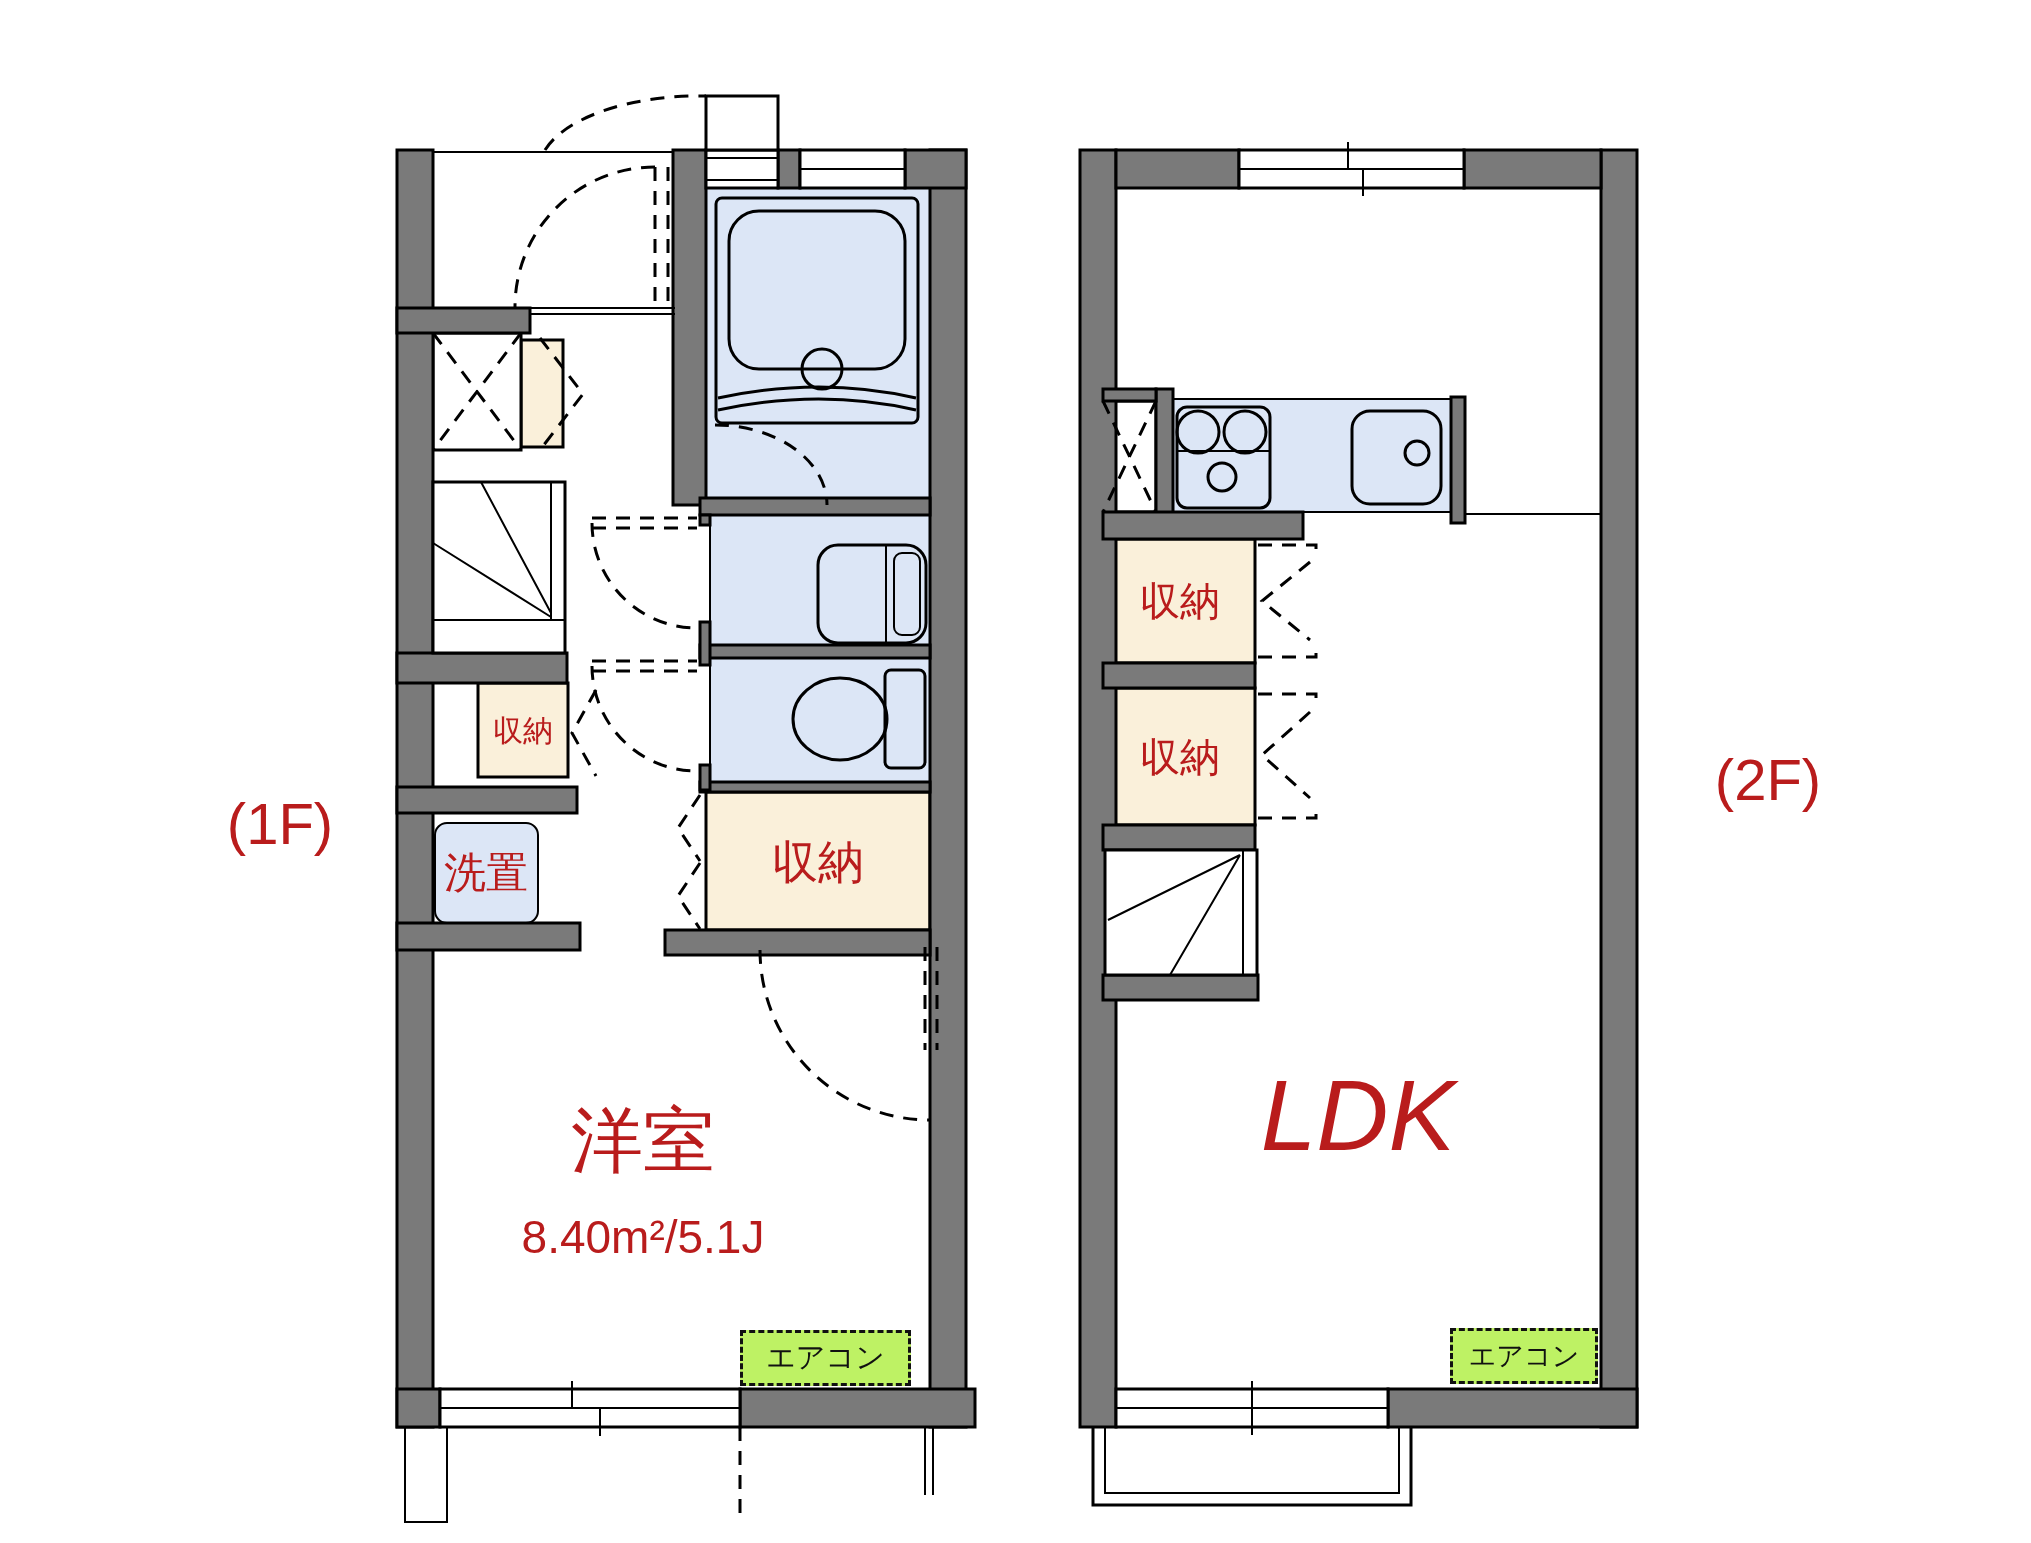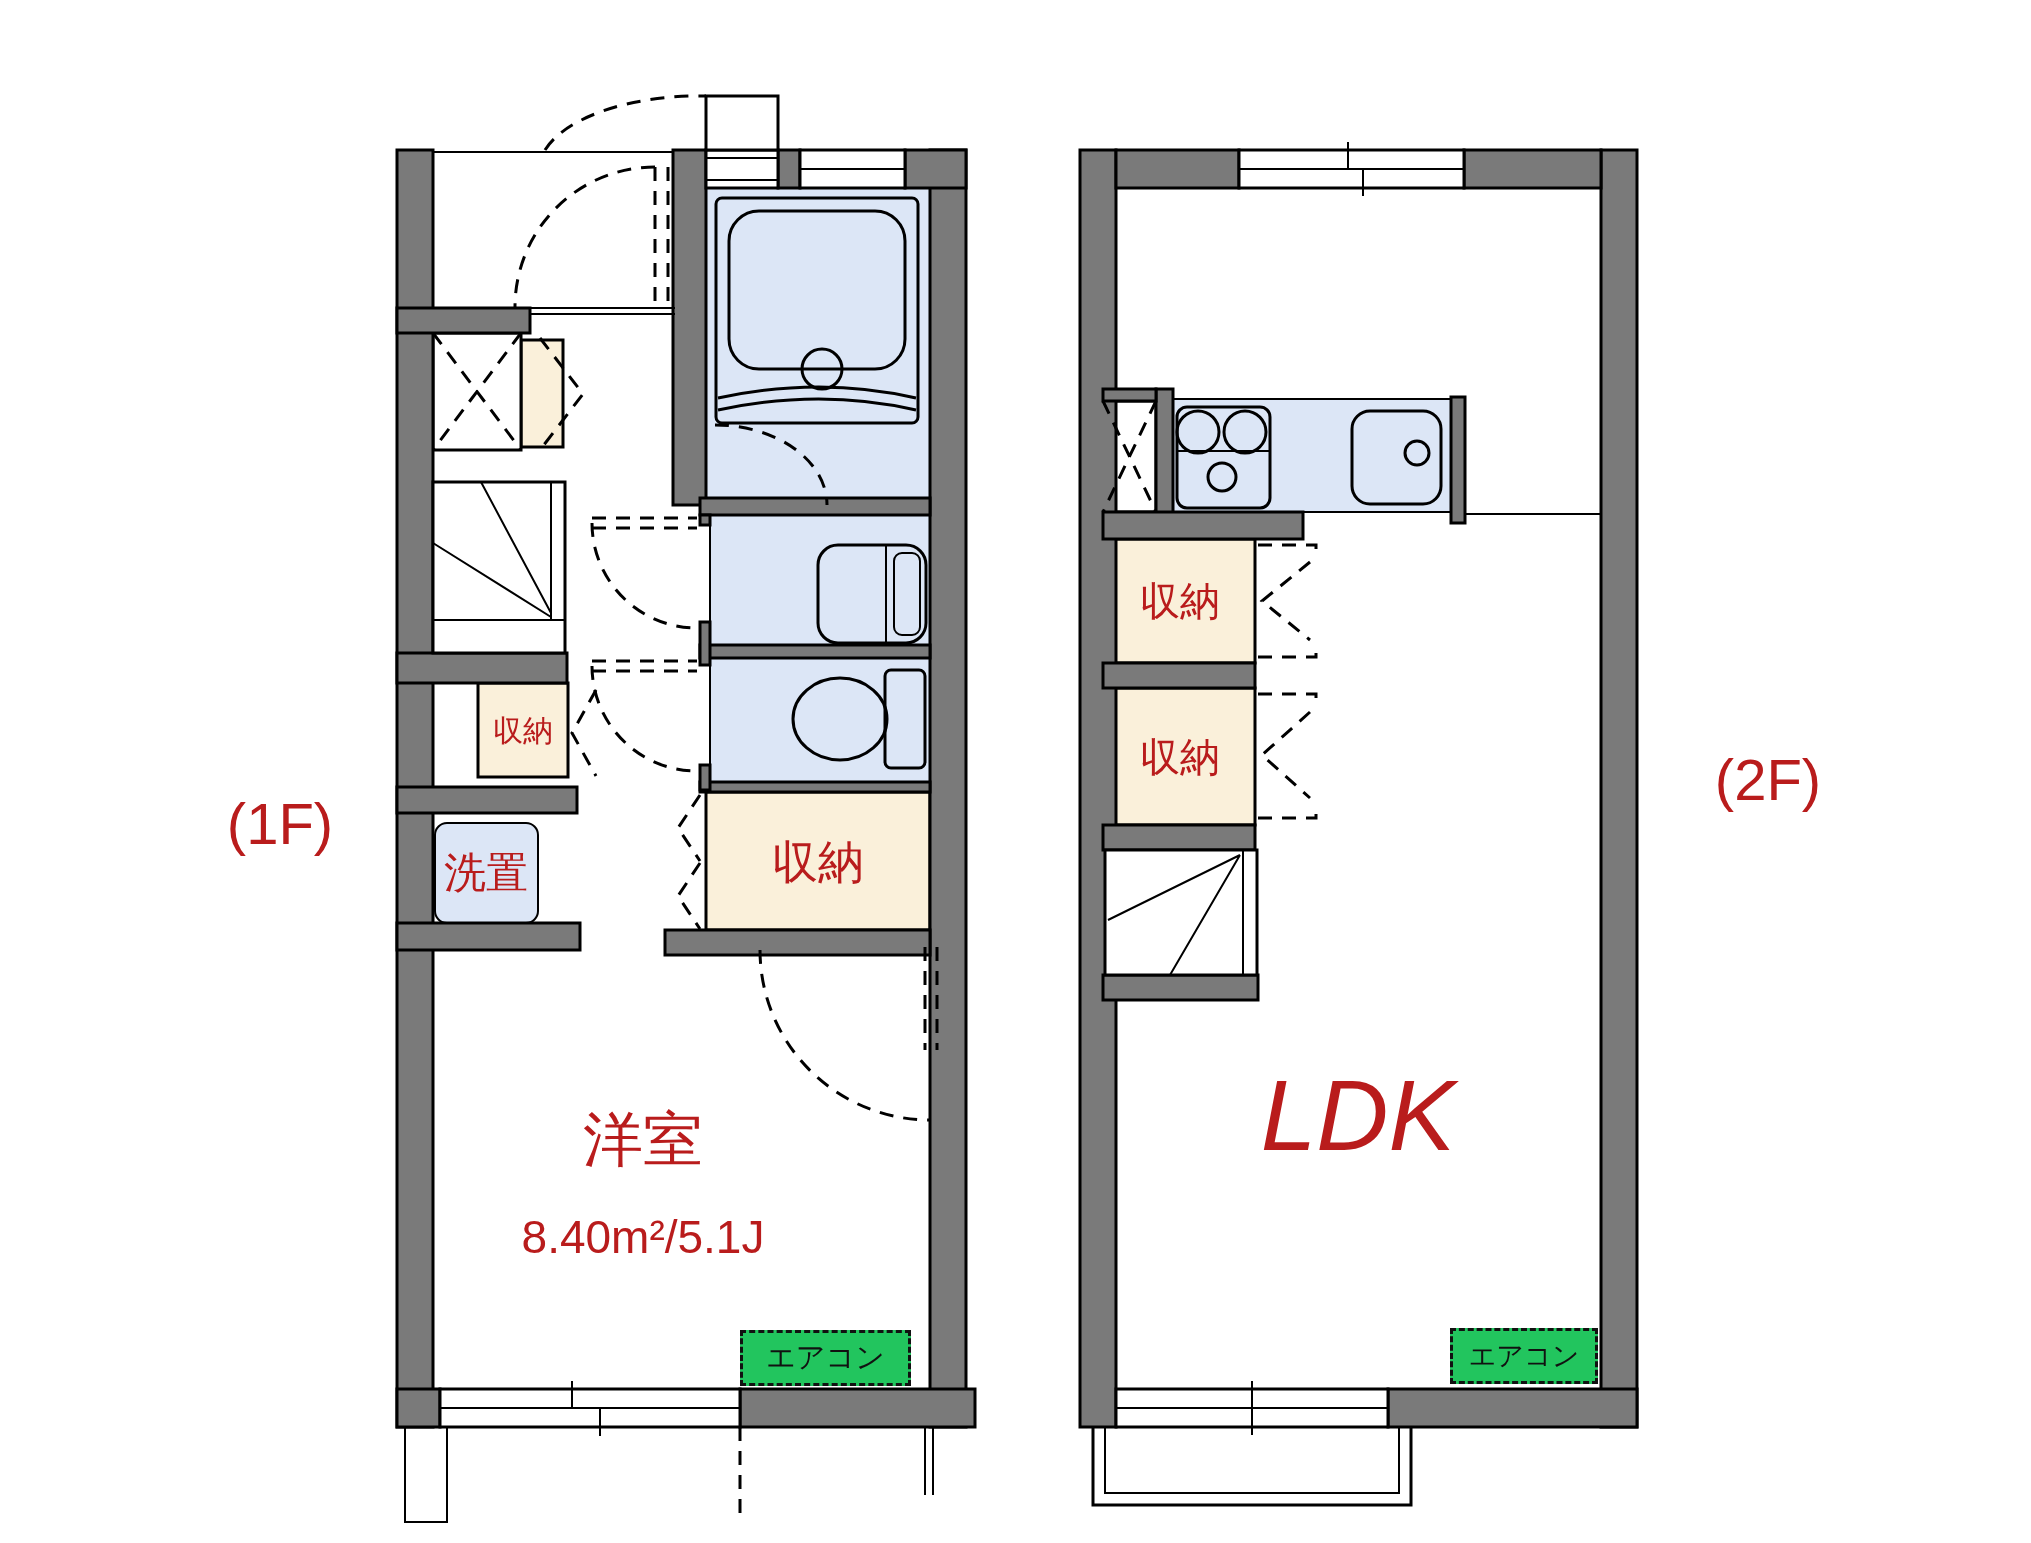--- a/index.html
+++ b/index.html
@@ -12,21 +12,21 @@
   .wall{fill:var(--wall);stroke:var(--line);stroke-width:3;}
   .win{fill:#fff;stroke:var(--line);stroke-width:3;}
   .blue{fill:var(--wet);stroke:var(--line);stroke-width:2;}
   .beige{fill:var(--storage);stroke:var(--line);stroke-width:3;}
   .wht{fill:#fff;stroke:var(--line);stroke-width:3;}
   .ln{stroke:var(--line);stroke-width:3;fill:none;}
   .ln2{stroke:var(--line);stroke-width:2;fill:none;}
   .dash{stroke:var(--line);stroke-width:3;fill:none;stroke-dasharray:14 10;}
   .lbl{position:absolute;transform:translate(-50%,-50%);color:#b91c1c;white-space:nowrap;line-height:1;}
   .aircon{position:absolute;border:3px dashed #111;display:flex;align-items:center;
-          justify-content:center;color:#111;background:#22c55e;}
+          justify-content:center;color:#111;background:#bef264;}
 </style>
 </head>
 <body>
 
 <div class="canvas">
 
 <svg class="plan-svg" width="2031" height="1543" viewBox="0 0 2031 1543">
 
   <g>
 
@@ -185,21 +185,21 @@
     <g>
       <path class="ln" d="M1093,1427 V1505 H1411 V1427"></path>
       <path class="ln2" d="M1105,1427 V1493 H1399 V1427"></path>
     </g>
   </g>
 </svg>
 
 <div class="lbl" style="left:280px;top:824px;font-size:58px;">(1F)</div>
 <div class="lbl" style="left:1755px;top:780px;font-size:58px;margin-left:13px;">(2F)</div>
 
-<div class="lbl" style="left:643px;top:1140px;font-size:60px;">洋室</div>
+<div class="lbl" style="left:643px;top:1140px;font-size:72px;">洋室</div>
 <div class="lbl" style="left:643px;top:1237px;font-size:46px;">8.40m²/5.1J</div>
 
 <div class="lbl" style="left:1358px;top:1115px;font-size:100px;font-style:italic;">LDK</div>
 
 <div class="lbl" style="left:523px;top:731px;font-size:30px;">収納</div>
 <div class="lbl" style="left:818px;top:862px;font-size:46px;">収納</div>
 <div class="lbl" style="left:486px;top:873px;font-size:42px;">洗置</div>
 
 <div class="lbl" style="left:1180px;top:601px;font-size:40px;">収納</div>
 <div class="lbl" style="left:1180px;top:757px;font-size:40px;">収納</div>

